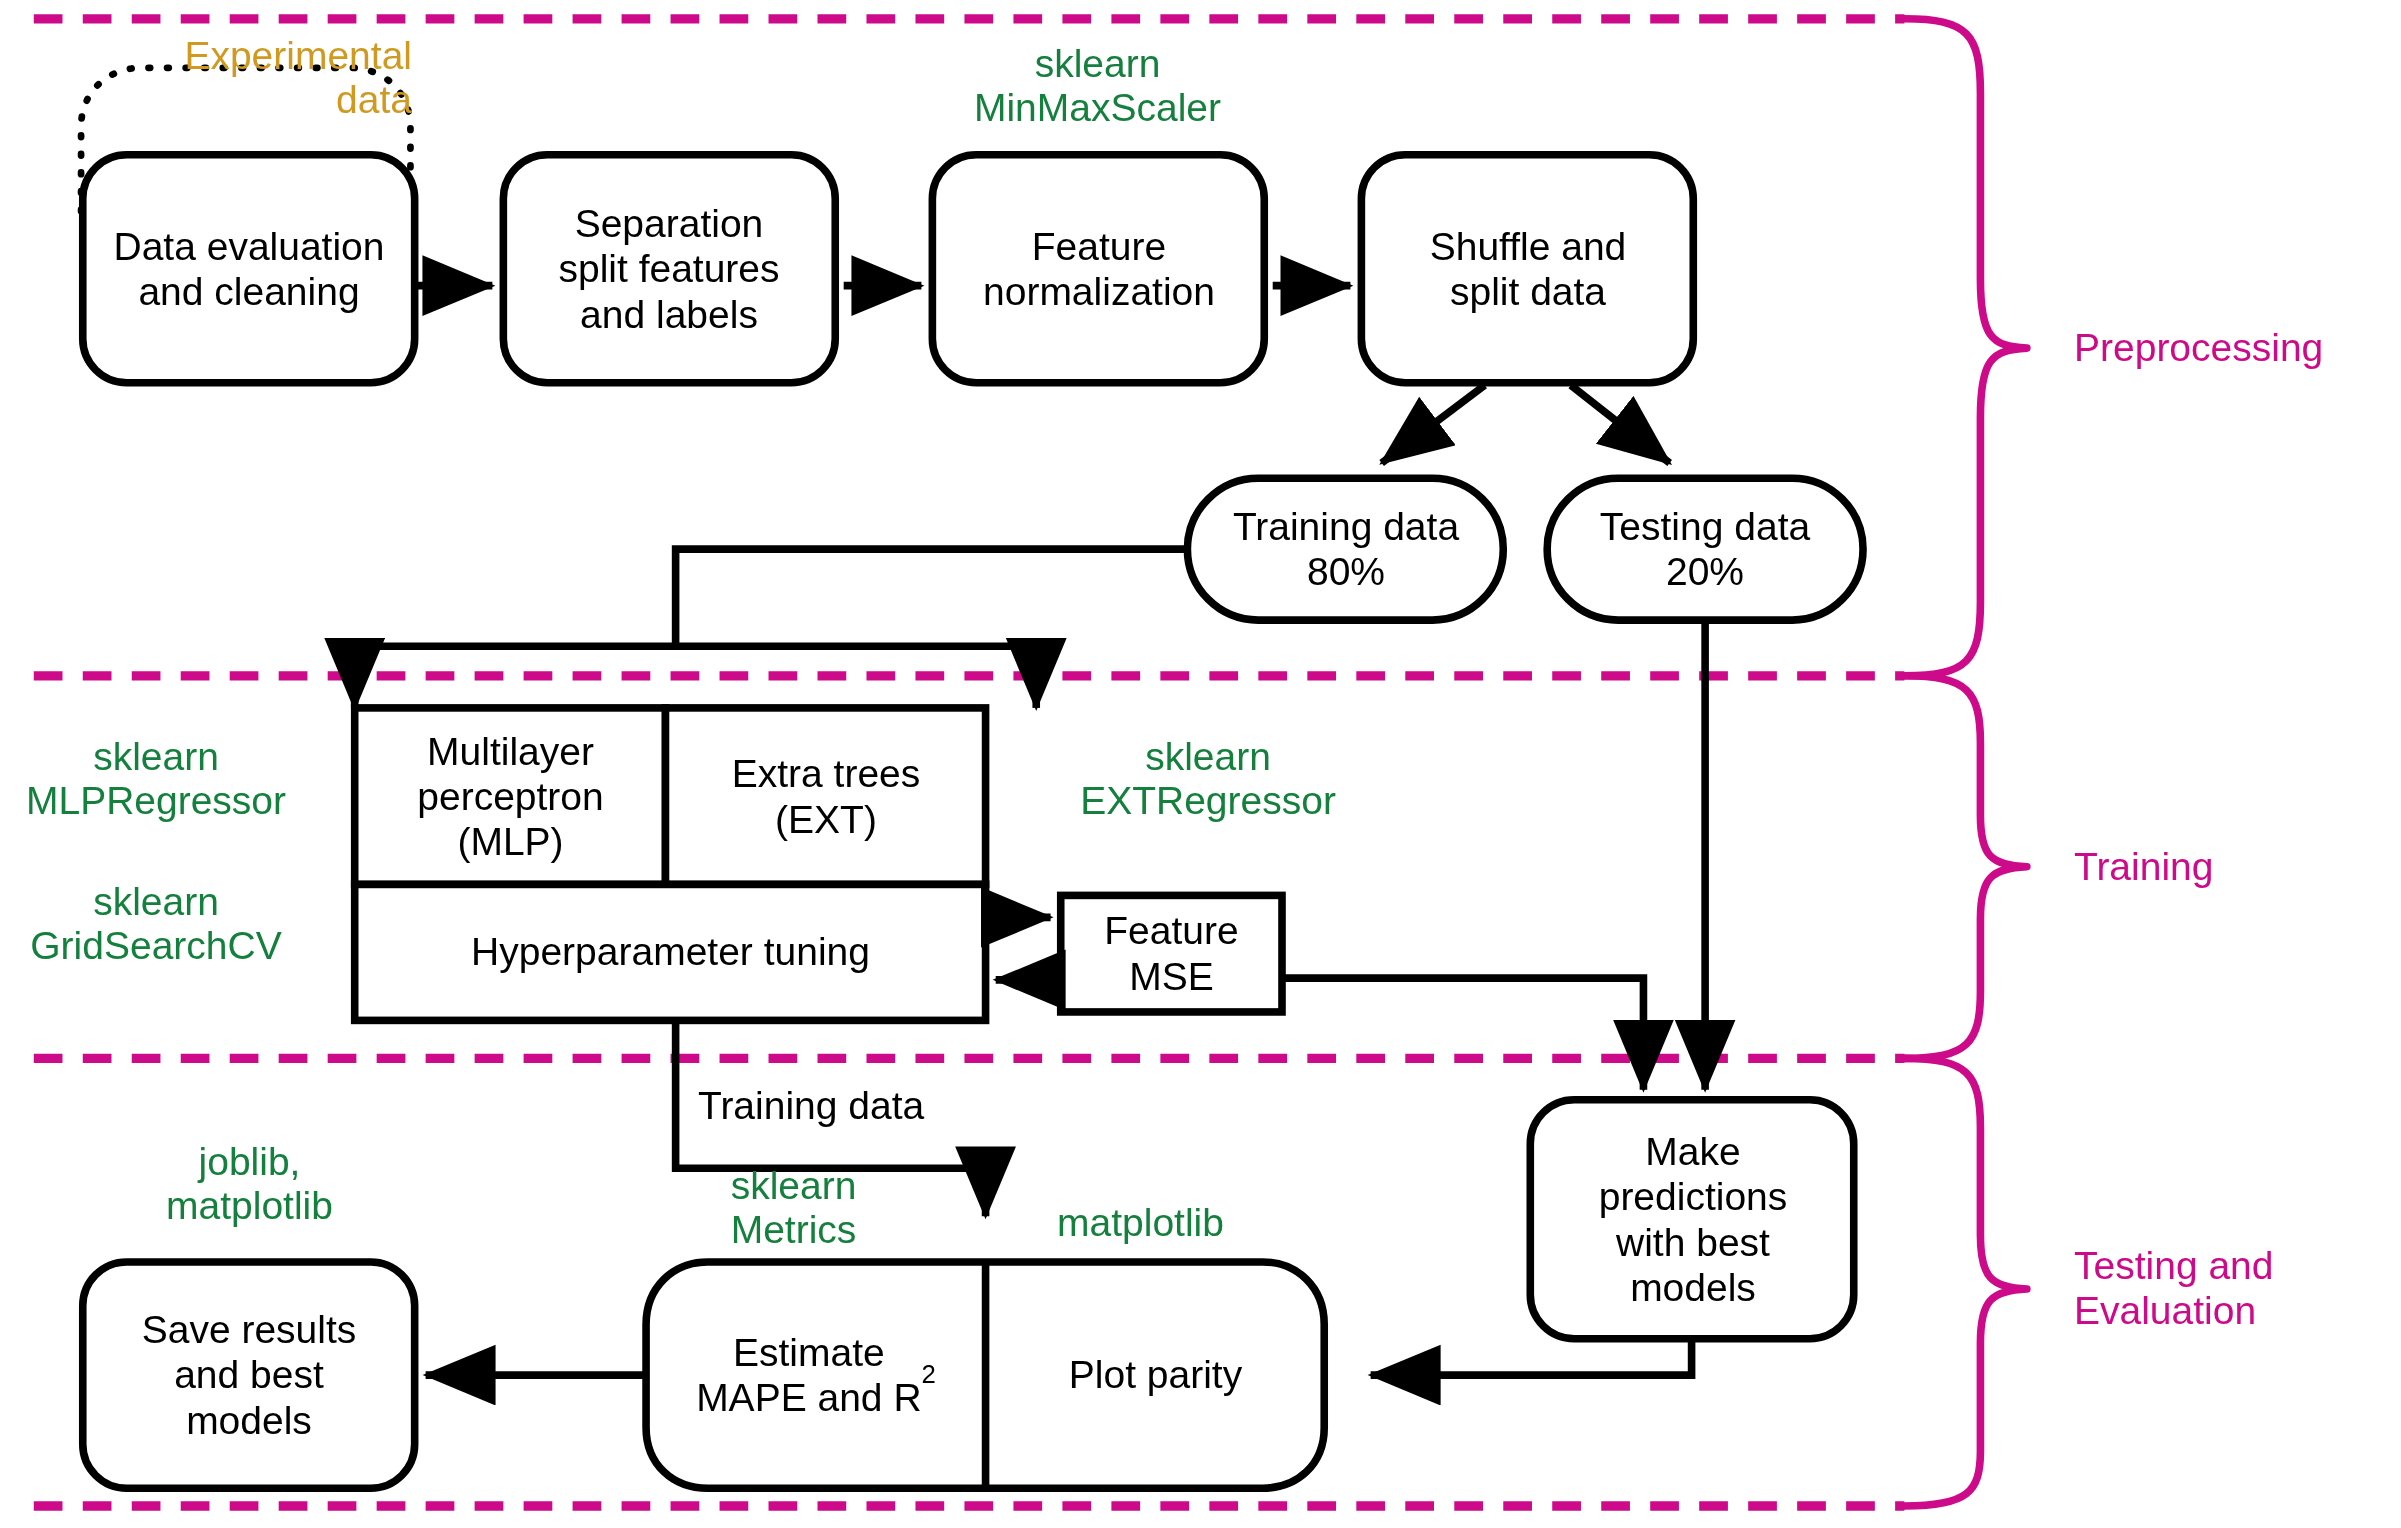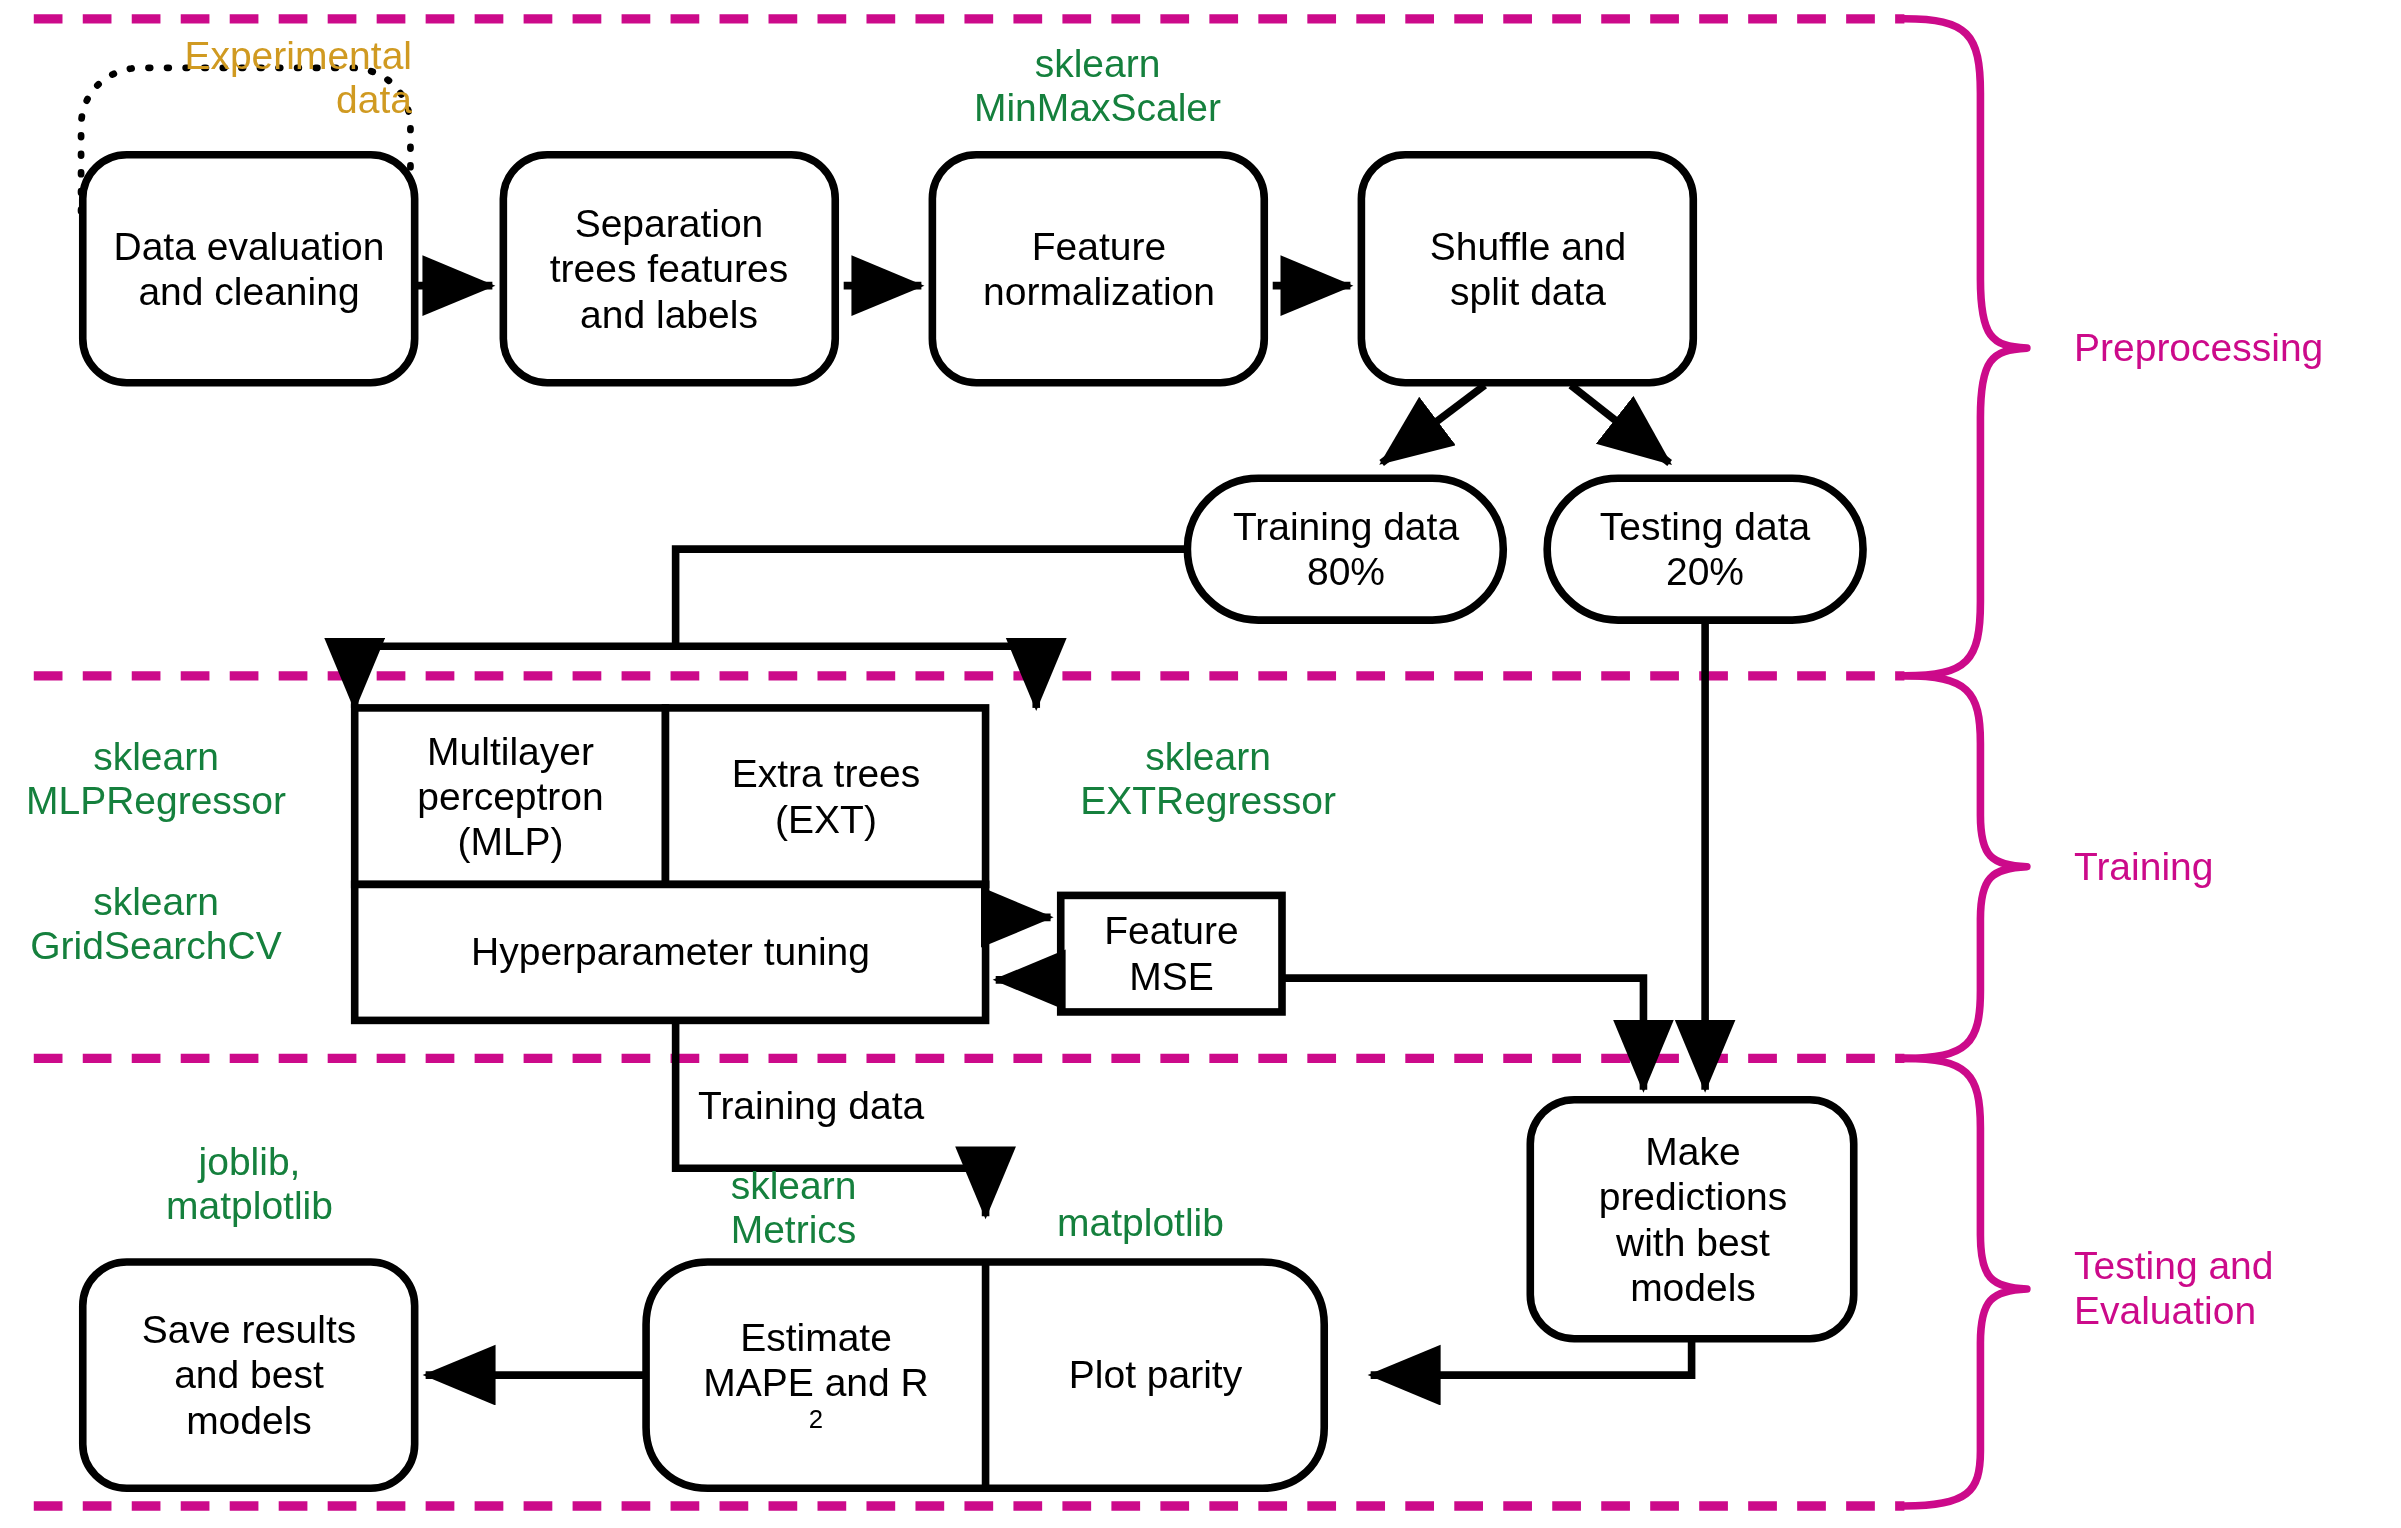--- a/index.html
+++ b/index.html
@@ -159,21 +159,21 @@
 
   <div class="src-label" style="left:81px; top:34px; width:331px;">Experimental
 data</div>
 
   <div class="lib-label" style="left:895px; top:42px; width:405px;">sklearn
 MinMaxScaler</div>
 
   <div class="node-text" style="left:83px; top:155px; width:332px; height:228px;">Data evaluation
 and cleaning</div>
   <div class="node-text" style="left:503px; top:155px; width:332px; height:228px;">Separation
-trees features
+split features
 and labels</div>
   <div class="node-text" style="left:933px; top:155px; width:332px; height:228px;">Feature
 normalization</div>
   <div class="node-text" style="left:1362px; top:155px; width:332px; height:228px;text-align:center;">Shuffle and
 split data</div>
   <div class="node-text" style="left:1188px; top:478px; width:316px; height:142px;">Training data
 80%</div>
   <div class="node-text" style="left:1547px; top:478px; width:316px; height:142px;">Testing data
 20%</div>
 
@@ -201,21 +201,21 @@
 Metrics</div>
   <div class="lib-label" style="left:1014px; top:1201px; width:253px;">matplotlib</div>
 
   <div class="node-text" style="left:1531px; top:1100px; width:324px; height:239px;">Make
 predictions
 with best
 models</div>
   <div class="node-text" style="left:83px; top:1262px; width:332px; height:226px;">Save results
 and best
 models</div>
-  <div class="node-text" style="left:646px; top:1262px; width:340px; height:226px;flex-direction:column;">
+  <div class="node-text" style="left:646px; top:1262px; width:340px; height:226px;">
     <span>Estimate
 MAPE and R</span><span class="sup">2</span>
   </div>
   <div class="node-text" style="left:986px; top:1262px; width:339px; height:226px;">Plot parity</div>
 
   <div class="phase-label" style="left:2074px; top:325px; width:329px;">Preprocessing</div>
   <div class="phase-label" style="left:2074px; top:844px; width:329px;">Training</div>
   <div class="phase-label" style="left:2074px; top:1243px; width:329px;">Testing and
 Evaluation</div>
 

